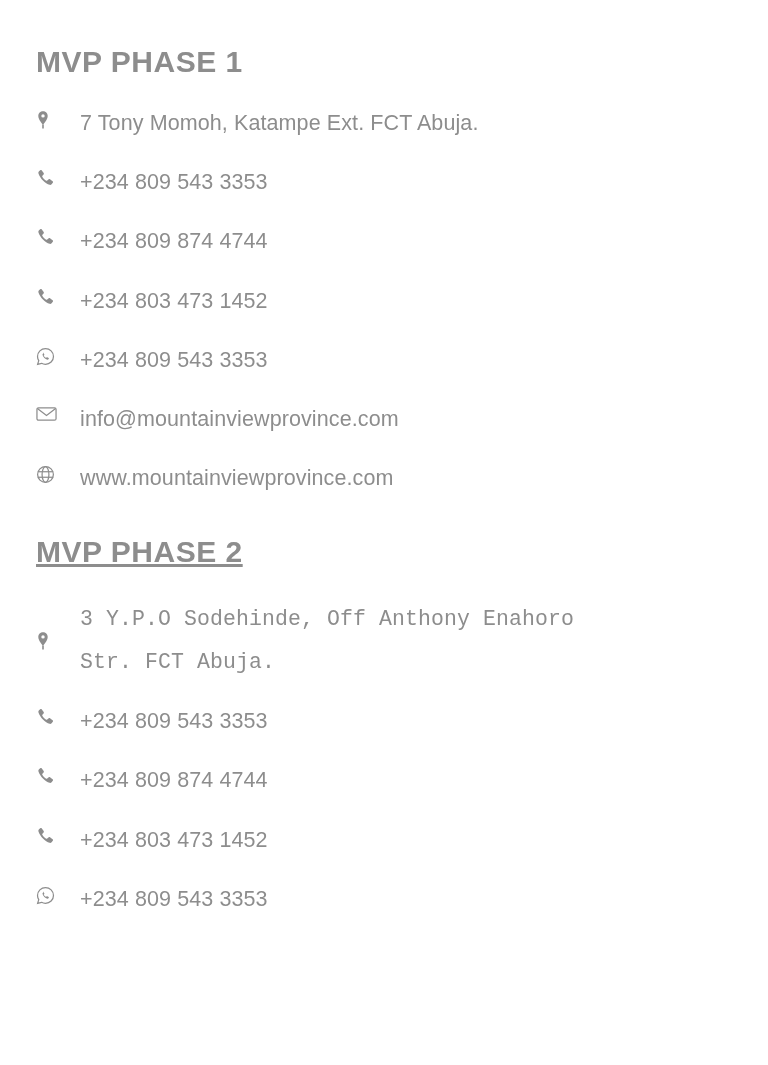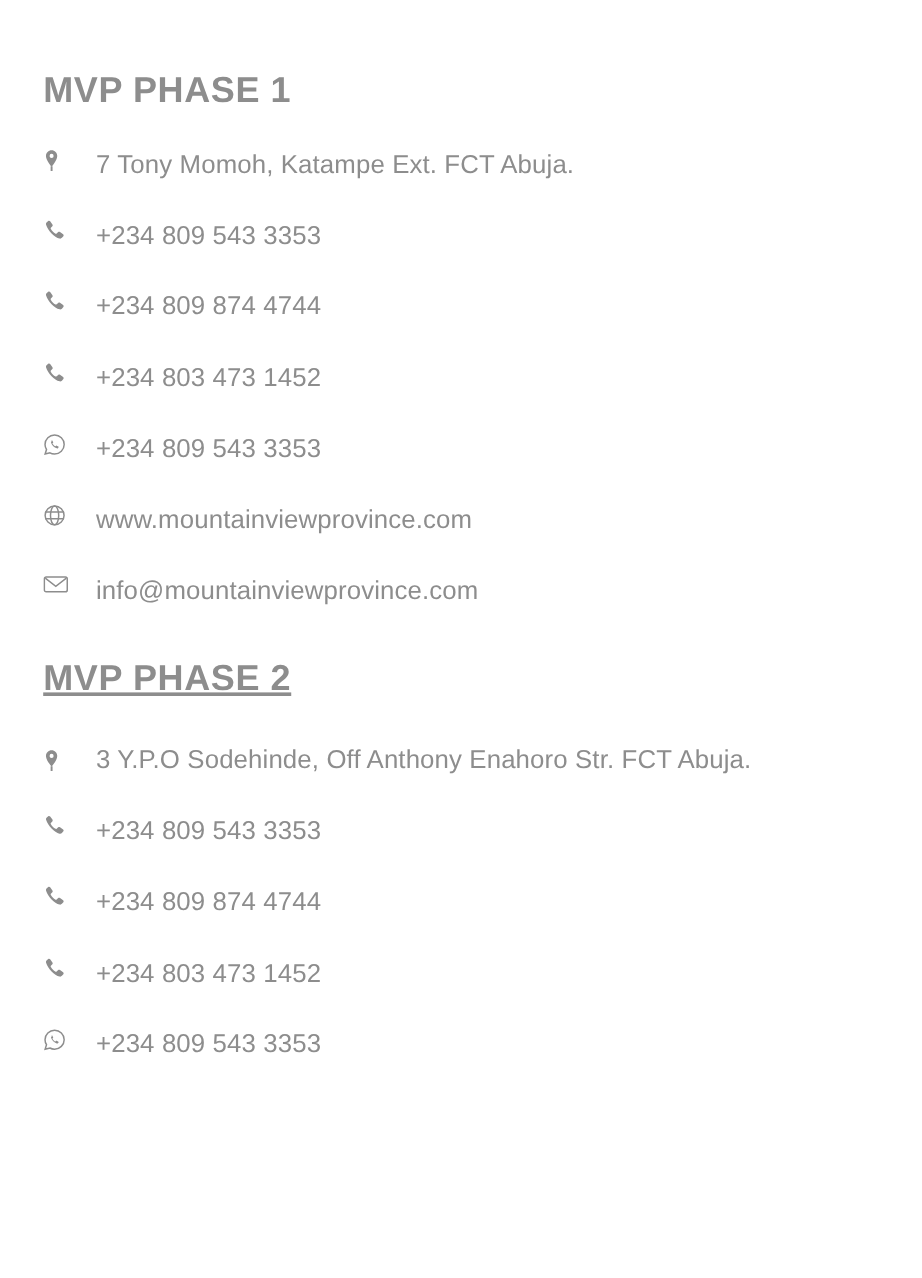--- a/index.html
+++ b/index.html
@@ -11,21 +11,20 @@
     height: 1065px;
     background: #ffffff;
     font-family: "Liberation Sans", sans-serif;
     color: #8a8a8a;
     overflow: hidden;
   }
   .page {
     padding: 30px 36px 0 36px;
     box-sizing: border-box;
     width: 668px;
-    margin-top: 14px;
   }
   .section-title {
     font-size: 30px;
     font-weight: bold;
     color: #8d8d8d;
     letter-spacing: 0.5px;
     margin: 14px 0 28px 0;
     line-height: 1.2;
   }
   .section-2 .section-title {
@@ -66,20 +65,21 @@
     font-size: 21.5px;
     line-height: 1.45;
     color: #8d8d8d;
     letter-spacing: 0.1px;
     font-weight: 400;
     padding-left: 10px;
   }
   .text.wrap {
     max-width: 620px;
     line-height: 2.0;
+    font-family: Liberation Mono, monospace;
   }
 </style>
 </head>
 <body>
 
 <div class="page">
 
   <section class="section-1">
     <h2 class="section-title">MVP PHASE 1</h2>
     <ul class="contact-list">
@@ -123,44 +123,44 @@
       </li>
 
       <li class="contact-item">
         <span class="icon">
           <svg width="19" height="19" viewBox="0 0 20 20" fill="none" stroke="#8d8d8d" stroke-width="1.3">
             <path d="M10 1.6c-4.6 0-8.4 3.7-8.4 8.3 0 1.6.5 3.1 1.3 4.4L1.7 18.3l4.2-1.1c1.2.7 2.6 1 4.1 1 4.6 0 8.4-3.7 8.4-8.3S14.6 1.6 10 1.6z"></path>
             <path d="M7.3 6.1c.2-.1.5 0 .6.2l.8 1.4c.1.2.1.4 0 .6l-.5.6c-.1.1-.1.3 0 .4.5.9 1.2 1.6 2.1 2.1.1.1.3 0 .4 0l.6-.5c.2-.1.4-.2.6 0l1.4.8c.2.1.3.4.2.6l-.4.6c-.3.4-.8.5-1.2.4-2.2-.6-4.4-2.8-5-5-.1-.4 0-.9.4-1.2l.4-.4z" fill="#8d8d8d" stroke="none"></path>
           </svg>
         </span>
         <span class="text">+234 809 543 3353</span>
+      </li>
+
+      <li class="contact-item">
+        <span class="icon">
+          <svg width="21" height="16" viewBox="0 0 22 16" fill="none" stroke="#8d8d8d" stroke-width="1.3">
+            <rect x="1" y="1.5" width="20" height="13" rx="1.6"></rect>
+            <path d="M1.8 2.6l9.2 7 9.2-7"></path>
+          </svg>
+        </span>
+        <span class="text">info@mountainviewprovince.com</span>
       </li>
 
       <li class="contact-item">
         <span class="icon">
           <svg width="19" height="19" viewBox="0 0 20 20" fill="none" stroke="#8d8d8d" stroke-width="1.3">
             <circle cx="10" cy="10" r="8.3"></circle>
             <ellipse cx="10" cy="10" rx="3.6" ry="8.3"></ellipse>
             <line x1="1.9" y1="7.1" x2="18.1" y2="7.1"></line>
             <line x1="1.9" y1="12.9" x2="18.1" y2="12.9"></line>
           </svg>
         </span>
         <span class="text">www.mountainviewprovince.com</span>
       </li>
 
-      <li class="contact-item">
-        <span class="icon">
-          <svg width="21" height="16" viewBox="0 0 22 16" fill="none" stroke="#8d8d8d" stroke-width="1.3">
-            <rect x="1" y="1.5" width="20" height="13" rx="1.6"></rect>
-            <path d="M1.8 2.6l9.2 7 9.2-7"></path>
-          </svg>
-        </span>
-        <span class="text">info@mountainviewprovince.com</span>
-      </li>
-
     </ul>
   </section>
 
   <section class="section-2">
     <h2 class="section-title">MVP PHASE 2</h2>
     <ul class="contact-list">
 
       <li class="contact-item multiline">
         <span class="icon">
           <svg width="14" height="20" viewBox="0 0 14 20" fill="none" stroke="#8d8d8d" stroke-width="1.6">

